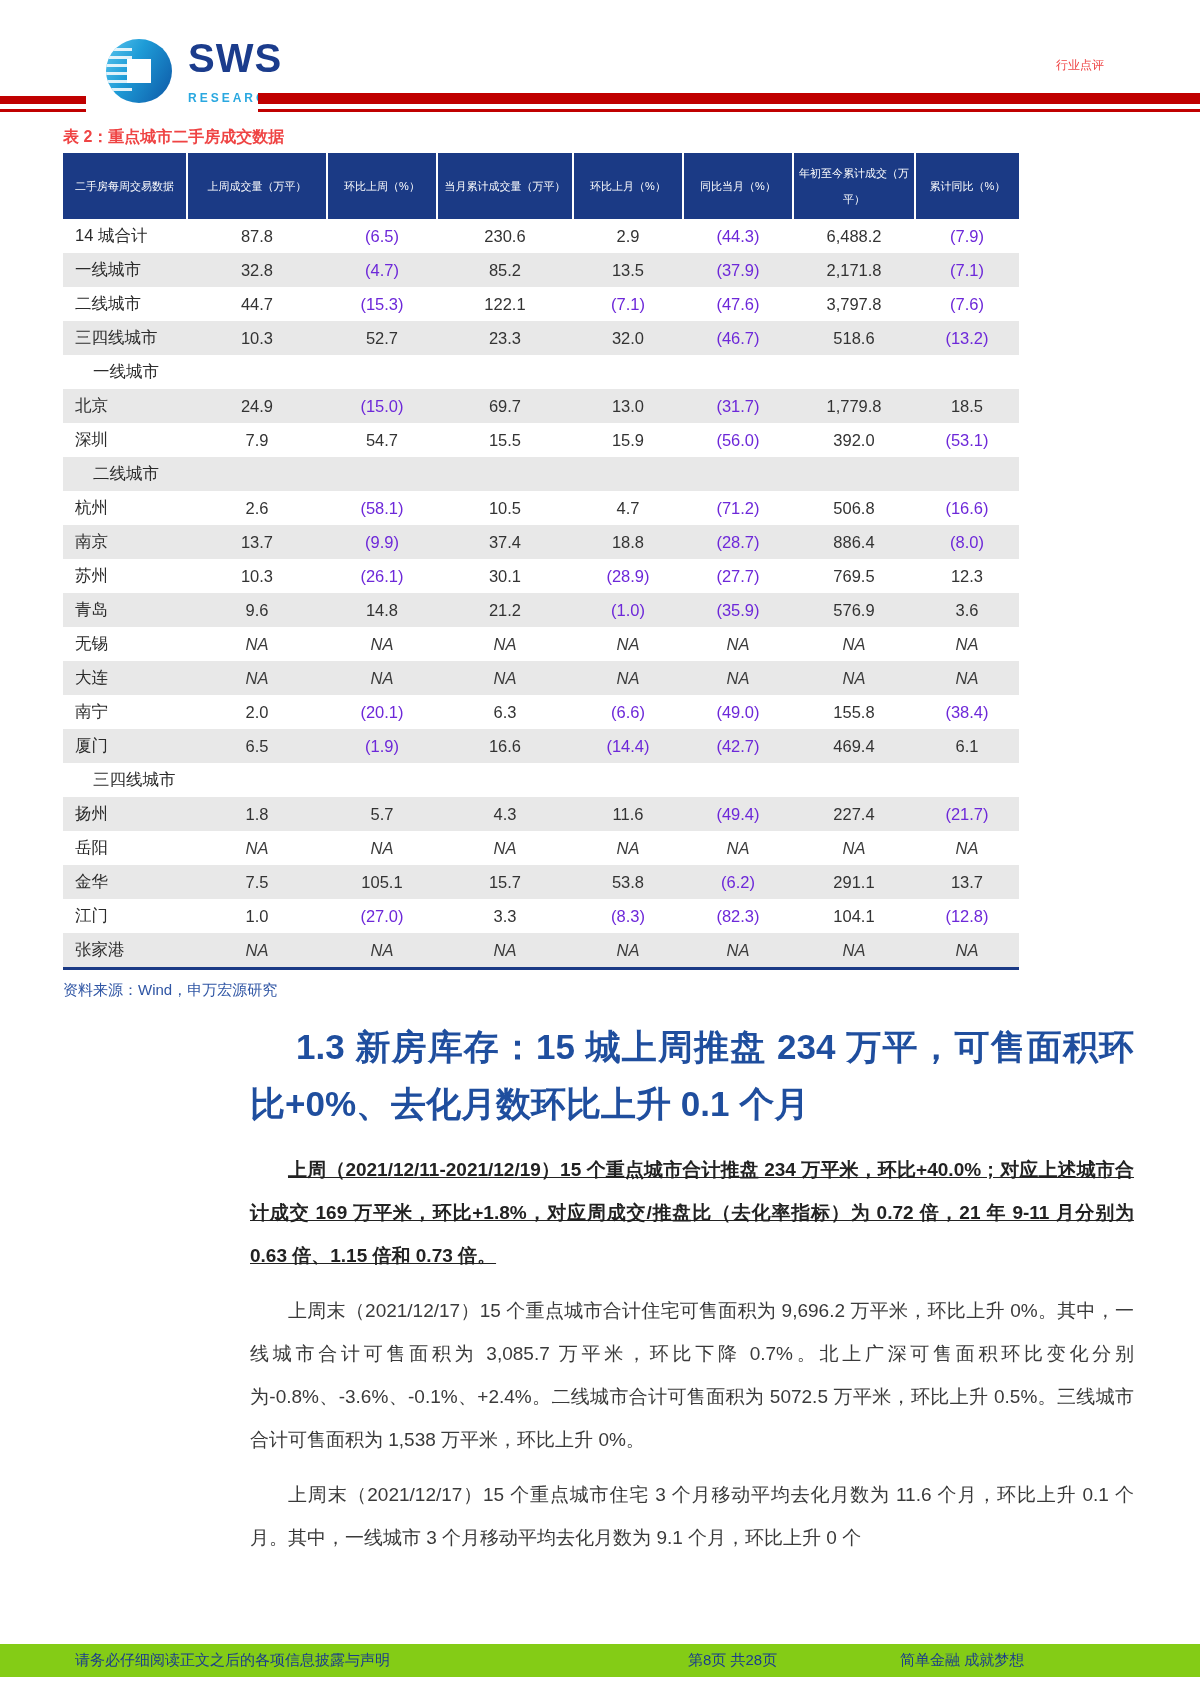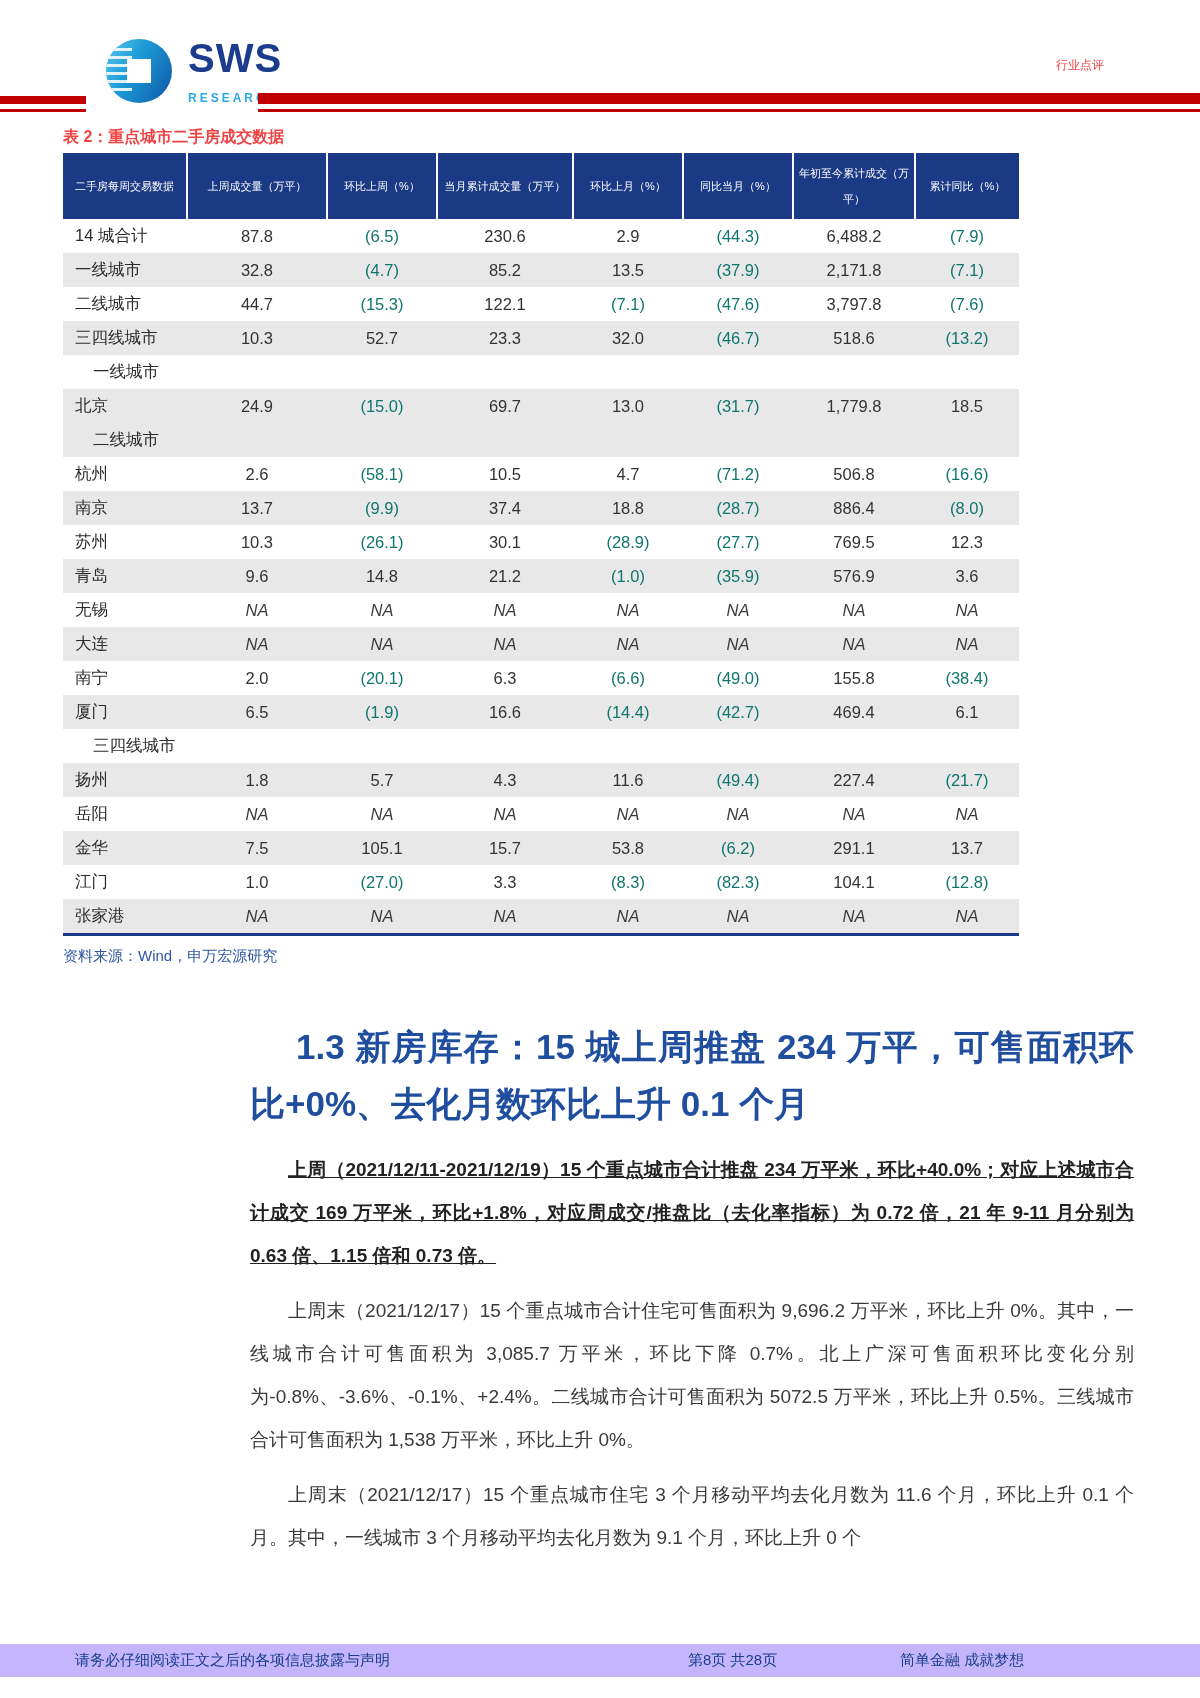--- a/index.html
+++ b/index.html
@@ -30,32 +30,32 @@
   .table-title{color:#ef4444;font-weight:bold;font-size:16px;margin:0 0 5px 0;}
   table{border-collapse:collapse;width:956px;table-layout:fixed;border-bottom:3px solid #1B3A85;}
   thead th{background:#1B3A85;color:#ffffff;font-size:11px;font-weight:normal;
     padding:7px 3px;line-height:26px;border-left:2px solid #ffffff;vertical-align:middle;}
   thead th:first-child{border-left:none;}
   tbody td{height:34px;font-size:16.5px;text-align:center;color:#333333;padding:0 2px;
     white-space:nowrap;overflow:hidden;}
   tbody td.city{text-align:left;padding-left:12px;color:#2b2b2b;}
   tbody tr.alt{background:#E8E8E8;}
   tbody tr.section td.city{padding-left:30px;}
-  tbody td.neg{color:#0f766e;}
+  tbody td.neg{color:#6d28d9;}
   tbody td.na{font-style:italic;color:#3c3c3c;}
   .source{color:#2F55A4;font-size:15px;margin-top:11px;}
   
   .section-block{position:absolute;left:250px;top:1018px;width:884px;}
   .section-heading{color:#1F4E9E;font-size:35px;font-weight:bold;line-height:57px;
     text-indent:46px;margin:0 0 16px 0;text-align:justify;}
   .para{font-size:19px;line-height:43px;color:#3A3A3A;text-indent:38px;
     text-align:justify;margin:0 0 12px 0;}
   .para.bold{font-weight:bold;color:#222222;text-decoration:underline;}
   
-  .footer{position:absolute;left:0;top:1644px;width:1200px;height:33px;background:#c4b5fd;
+  .footer{position:absolute;left:0;top:1644px;width:1200px;height:33px;background:#84cc16;
     color:#1B3C8C;font-size:15px;}
   .footer span{position:absolute;top:7px;}
   .footer-left{left:75px;}
   .footer-center{left:688px;}
   .footer-right{left:900px;}
 </style>
 </head>
 <body>
 
 <div class="logo">
@@ -150,20 +150,30 @@
         <tr class="alt ">
           <td class="city">北京</td>
           <td>24.9</td>
           <td class="neg">(15.0)</td>
           <td>69.7</td>
           <td>13.0</td>
           <td class="neg">(31.7)</td>
           <td>1,779.8</td>
           <td>18.5</td>
         </tr>
+        <tr class="">
+          <td class="city">深圳</td>
+          <td>7.9</td>
+          <td>54.7</td>
+          <td>15.5</td>
+          <td>15.9</td>
+          <td class="neg">(56.0)</td>
+          <td>392.0</td>
+          <td class="neg">(53.1)</td>
+        </tr>
         <tr class="alt section">
           <td class="city">二线城市</td>
           <td></td>
           <td></td>
           <td></td>
           <td></td>
           <td></td>
           <td></td>
           <td></td>
         </tr>

